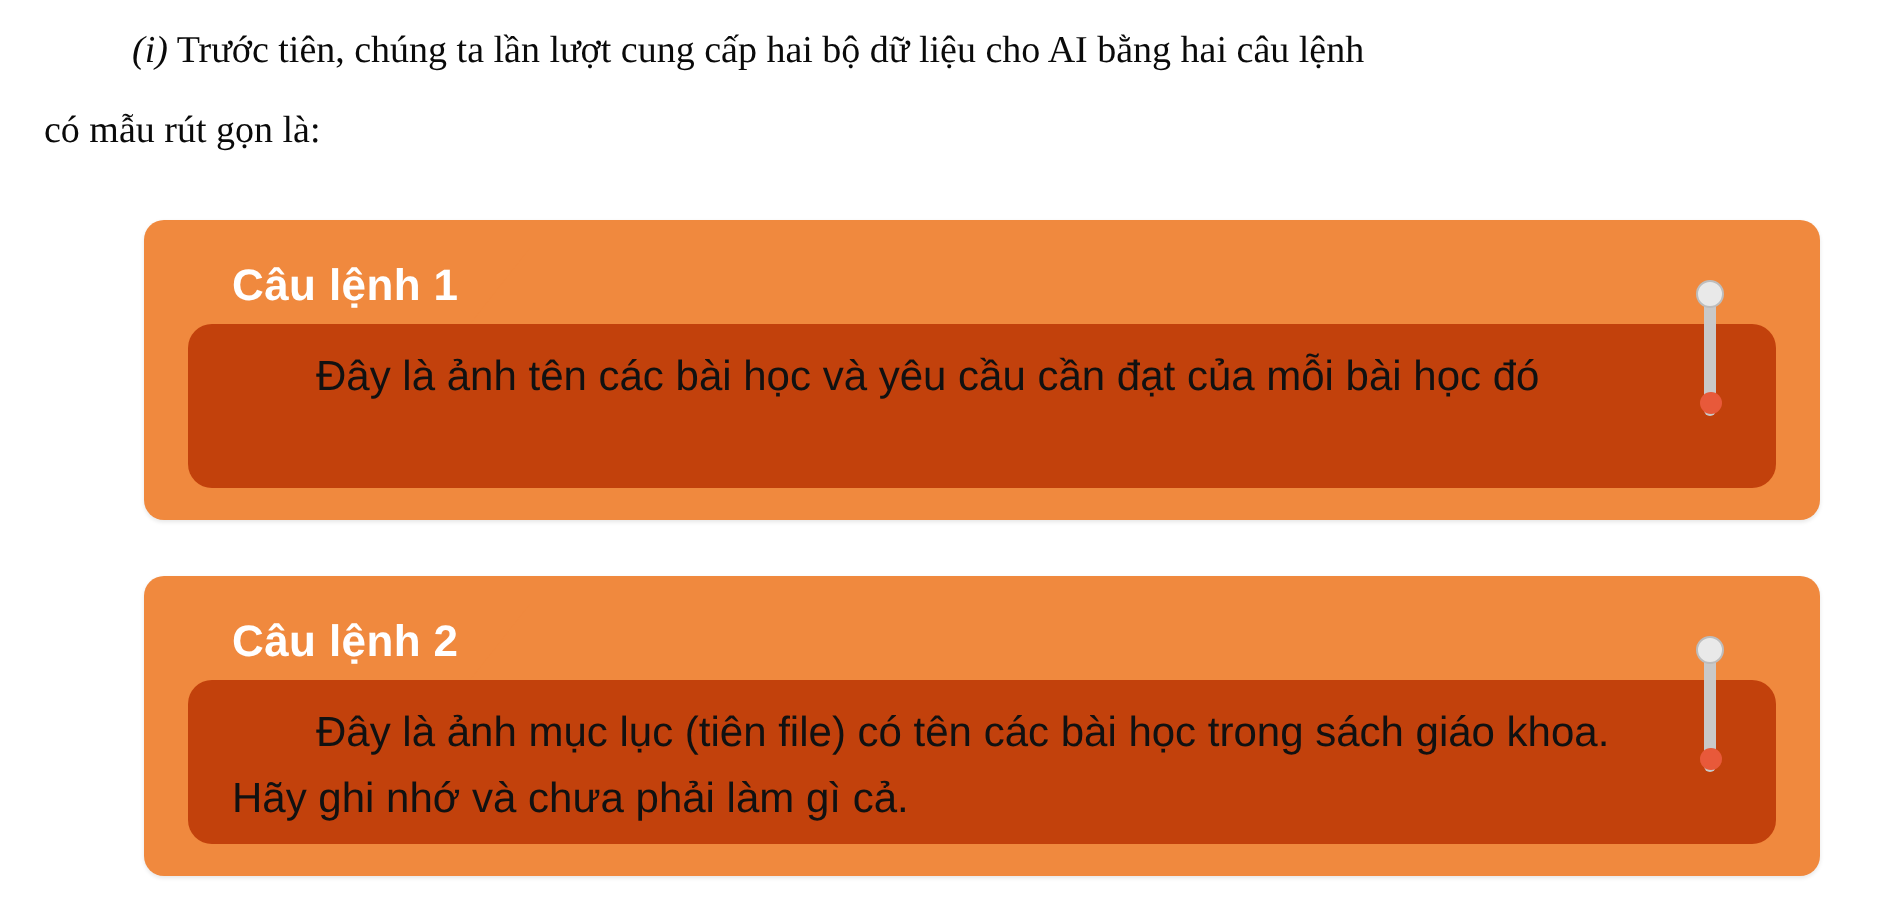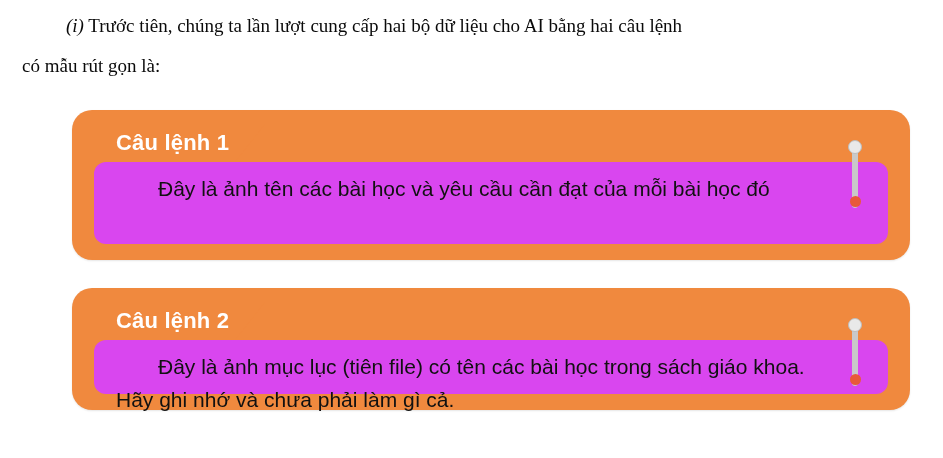--- a/index.html
+++ b/index.html
@@ -40,25 +40,25 @@
   .intro .ital {
     font-style: italic;
   }
 
   
   .card {
     position: absolute;
     left: 72px;
     width: 838px;
     background: #f0893e;
-    border-radius: 20px;
+    border-radius: 10px;
     box-shadow: 0 1px 2px rgba(0,0,0,0.10);
   }
   #card-1 { top: 110px; height: 150px; }
-  #card-2 { top: 288px; height: 122px; }
+  #card-2 { top: 288px; height: 150px; }
 
   
   .card-header {
     position: absolute;
     left: 22px;
     top: 14px;
     height: 38px;
     display: flex;
     align-items: center;
     padding: 0 0 0 22px;
@@ -83,21 +83,21 @@
     margin-left: 6px;
   }
 
   
   .card-body {
     position: absolute;
     left: 22px;
     right: 22px;
     top: 52px;
     bottom: 16px;
-    background: #d946ef;
+    background: #c2410c;
     border-radius: 12px;
   }
   .card-body .text {
     position: absolute;
     left: 22px;
     right: 60px;
     top: 10px;
     font-family: "Liberation Sans", sans-serif;
     font-size: 21px;
     line-height: 33px;

